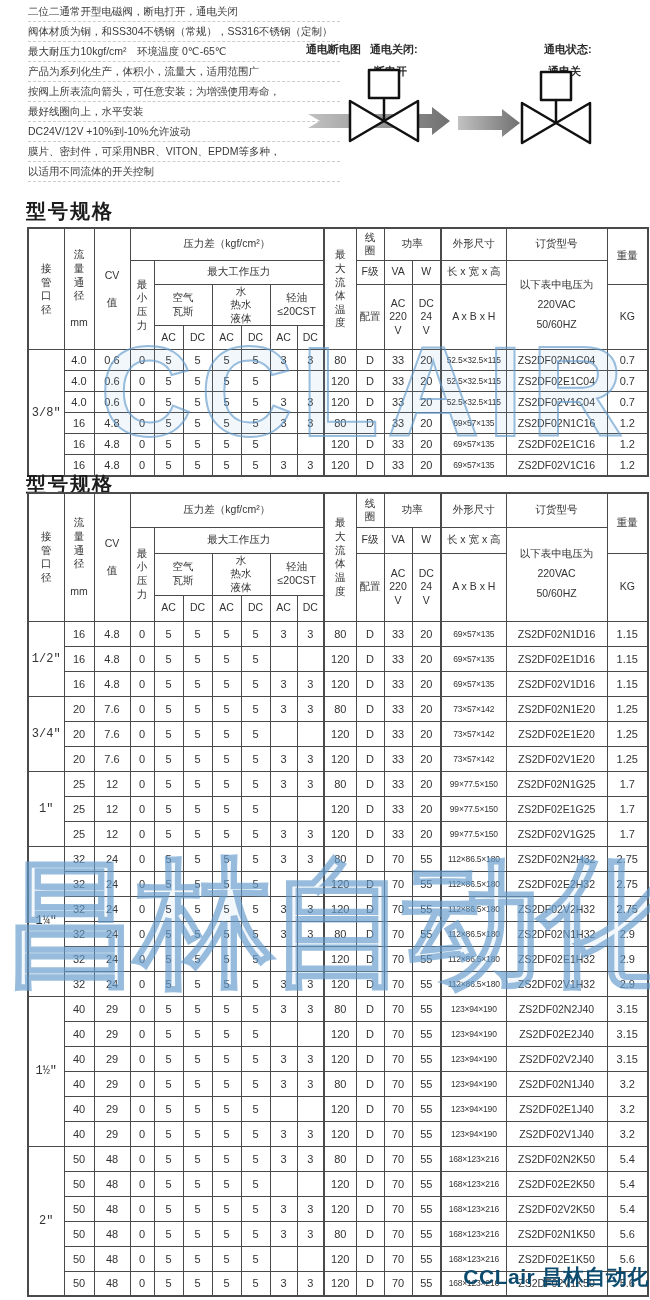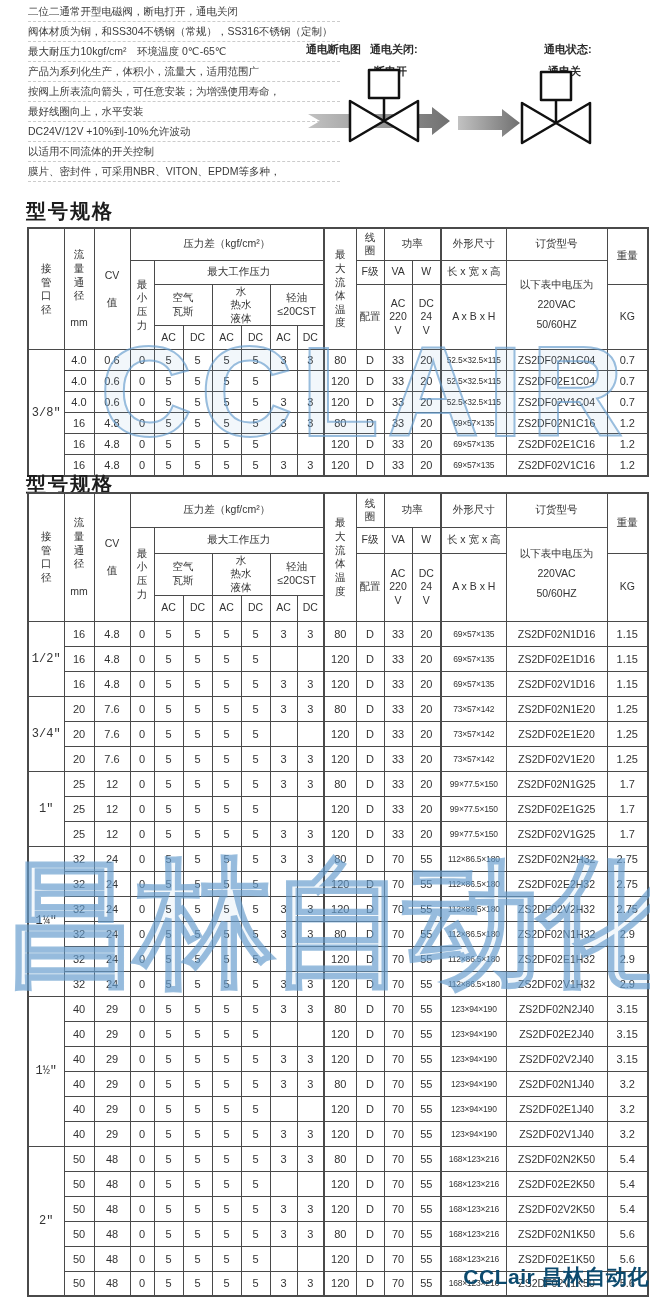--- a/index.html
+++ b/index.html
@@ -86,22 +86,22 @@
 <div class="page">
 
   <div class="features">
     <div class="feature">二位二通常开型电磁阀，断电打开，通电关闭</div>
     <div class="feature">阀体材质为铜，和SS304不锈钢（常规），SS316不锈钢（定制）</div>
     <div class="feature">最大耐压力10kgf/cm²　环境温度 0℃-65℃</div>
     <div class="feature">产品为系列化生产，体积小，流量大，适用范围广</div>
     <div class="feature">按阀上所表流向箭头，可任意安装；为增强使用寿命，</div>
     <div class="feature">最好线圈向上，水平安装</div>
     <div class="feature">DC24V/12V +10%到-10%允许波动</div>
+    <div class="feature">膜片、密封件，可采用NBR、VITON、EPDM等多种，</div>
     <div class="feature">以适用不同流体的开关控制</div>
-    <div class="feature">膜片、密封件，可采用NBR、VITON、EPDM等多种，</div>
   </div>
 
   <div class="diagram">
     <span class="dg-label dg-title">通电断电图</span>
     <span class="dg-label dg-off-label">通电关闭:</span>
     <span class="dg-label dg-off-value">断电开</span>
     <span class="dg-label dg-on-label">通电状态:</span>
     <span class="dg-label dg-on-value">通电关</span>
 
     <svg class="dg-svg" width="348" height="100" viewBox="0 0 348 100">

